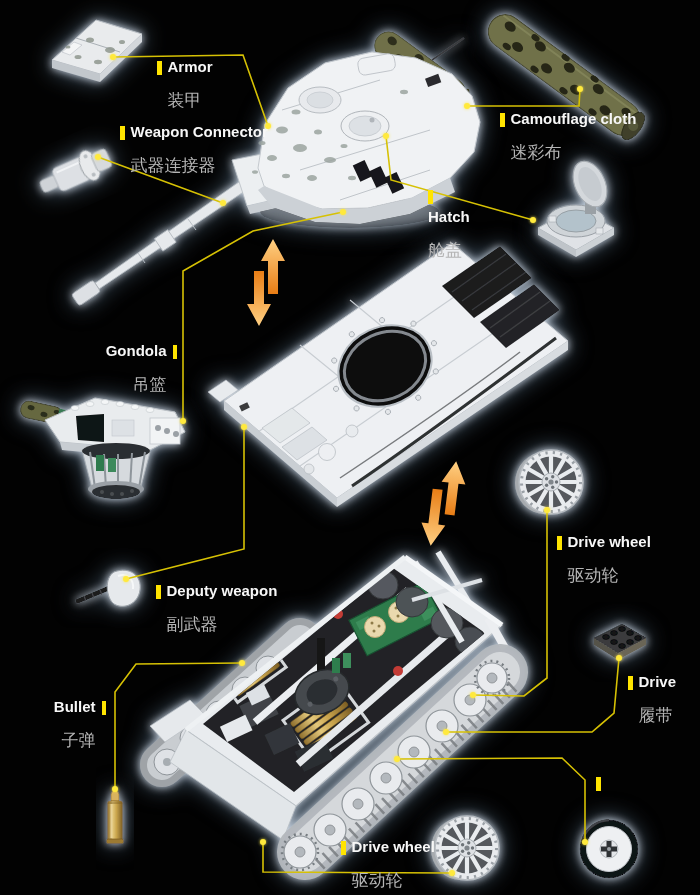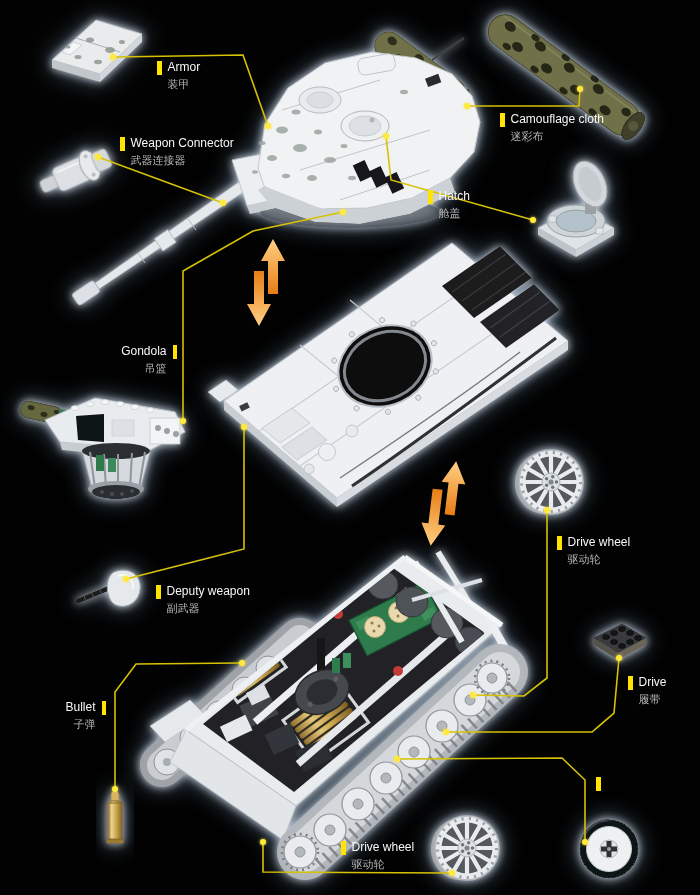--- a/index.html
+++ b/index.html
@@ -3,22 +3,22 @@
 <meta charset="utf-8">
 <style>
   html,body{margin:0;padding:0;background:#000;}
   .stage{position:relative;width:700px;height:895px;background:#020202;overflow:hidden;
          font-family:"Liberation Sans",sans-serif;}
   svg{position:absolute;left:0;top:0;}
   .callout{fill:none;stroke:var(--callout-line,#d6c104);stroke-width:1.6px;}
   .dot{fill:var(--callout-dot,#ffe93d);}
   .label{position:absolute;display:flex;gap:6px;align-items:flex-start;}
   .label .bar{width:4.5px;height:13.5px;background:var(--label-bar,#ffe400);margin-top:1px;flex:0 0 auto;}
-  .label .en{display:block;font-weight:normal;font-size:12px;line-height:14px;color:var(--label-text,#f7f7f7);white-space:nowrap;}
-  .label .zh{display:block;font-size:11px;line-height:14px;margin-top:3px;color:var(--label-subtext,#b5b5b5);white-space:nowrap;}
+  .label .en{display:block;font-weight:bold;font-size:15px;line-height:14px;color:var(--label-text,#f7f7f7);white-space:nowrap;}
+  .label .zh{display:block;font-size:17px;line-height:14px;margin-top:20px;color:var(--label-subtext,#b5b5b5);white-space:nowrap;}
   .label.right .txt{text-align:right;}
 </style>
 </head>
 <body>
 
 <div class="stage">
 
 <svg width="700" height="895" viewBox="0 0 700 895">
   <defs>
     <filter id="glow" x="-60%" y="-60%" width="220%" height="220%">
@@ -537,37 +537,37 @@
 </svg>
 
 <div class="label" style="left:157px;top:60px;">
   <span class="bar"></span>
   <span class="txt">
         <span class="en">Armor</span>
         <span class="zh">装甲</span>
       </span>
 </div>
 
-<div class="label" style="left:120px;top:136px;">
+<div class="label" style="left:120px;top:125px;">
   <span class="bar"></span>
   <span class="txt">
         <span class="en">Weapon Connector</span>
         <span class="zh">武器连接器</span>
       </span>
 </div>
 
 <div class="label" style="left:500px;top:112px;">
   <span class="bar"></span>
   <span class="txt">
         <span class="en">Camouflage cloth</span>
         <span class="zh">迷彩布</span>
       </span>
 </div>
 
-<div class="label" style="left:428px;top:189px;">
+<div class="label" style="left:428px;top:189px;flex-direction:column;">
   <span class="bar"></span>
   <span class="txt">
         <span class="en">Hatch</span>
         <span class="zh">舱盖</span>
       </span>
 </div>
 
 <div class="label right" style="right:523px;top:344px;">
   <span class="txt">
         <span class="en">Gondola</span>

